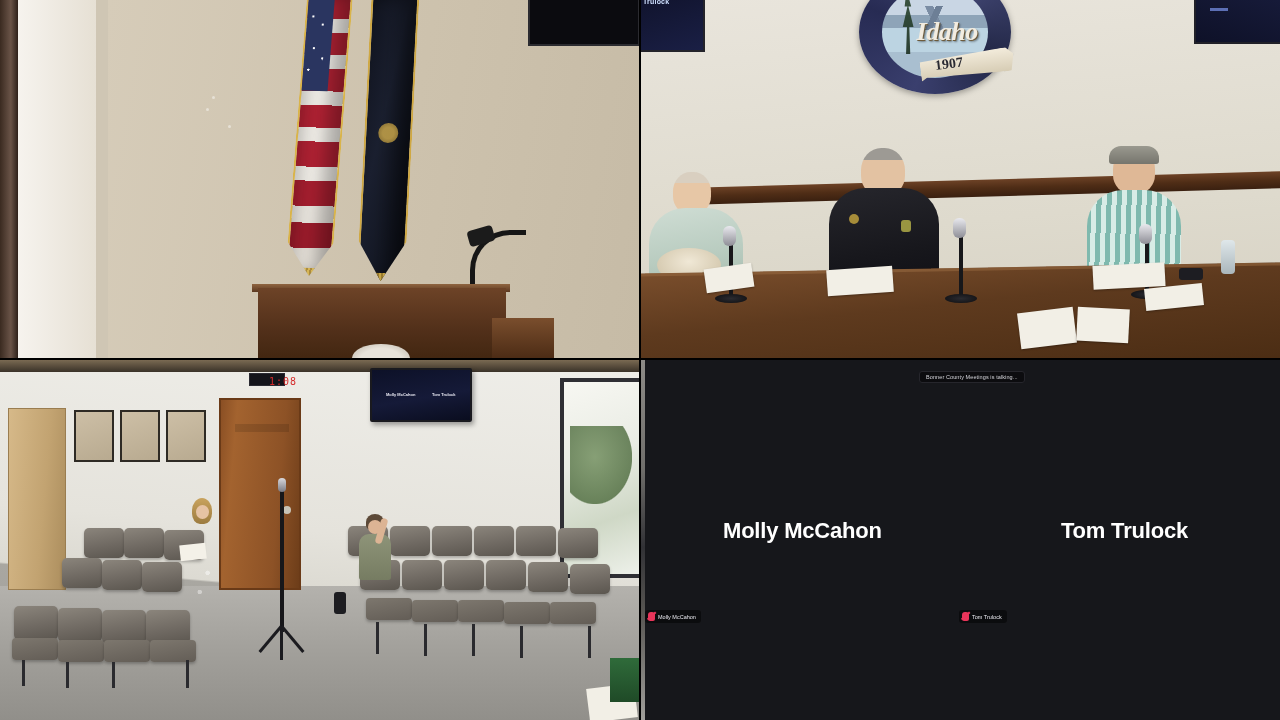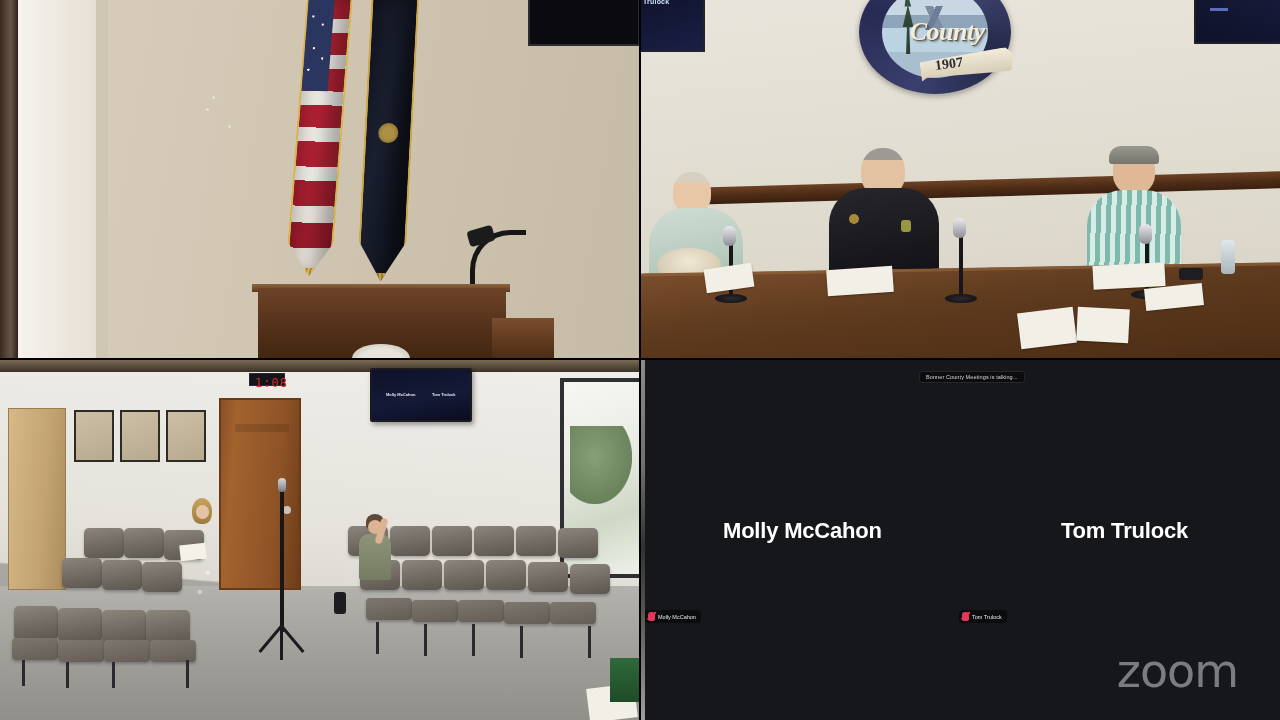--- a/index.html
+++ b/index.html
@@ -251,22 +251,22 @@
   #q-gallery .tv .n1, #q-gallery .tv .n2 {
     position:absolute; top:22px; font-size:4px; font-weight:700; color:#e8e8f2;
   }
   #q-gallery .tv .n1 { left:14px; }
   #q-gallery .tv .n2 { left:60px; }
   #q-gallery .clock {
     position:absolute; left:249px; top:13px; width:36px; height:13px;
     background:#14141a; border:1px solid #2a2a32;
   }
   #q-gallery .clock .digits {
-    position:absolute; left:5px; top:2px; font-family:"DejaVu Sans Mono", monospace;
-    font-size:12px; color:#d42a2a; letter-spacing:1px;
+    position:absolute; left:19px; top:2px; font-family:"DejaVu Sans Mono", monospace;
+    font-size:10px; color:#d42a2a; letter-spacing:1px;
   }
   #q-gallery .window {
     position:absolute; right:-6px; top:18px; width:86px; height:200px;
     background:linear-gradient(160deg,#f7f7f2 0%,#e9ece4 40%,#cfd8c6 70%,#eef1ea 100%);
     border:4px solid #2f2f34;
   }
   #q-gallery .window .foliage {
     position:absolute; left:6px; top:44px; width:62px; height:78px;
     background:radial-gradient(ellipse at 40% 40%,#6e8c5a,#4c6a3c 70%,transparent 72%);
     opacity:.8;
@@ -444,21 +444,21 @@
     <div class="tv-right">
       <span class="bar"></span>
     </div>
 
     <div class="seal">
       <div class="ring"></div>
       <div class="inner">
         <div class="mtn"></div>
         <div class="tree"></div>
       </div>
-      <div class="idaho">County</div>
+      <div class="idaho">Idaho</div>
       <div class="banner">
         <span>1907</span>
       </div>
     </div>
 
     <div class="rail"></div>
 
     <div class="person" style="left:8px;top:172px;width:96px;height:110px;">
       <div class="p-head" style="left:24px;top:0;width:38px;height:42px;background:linear-gradient(180deg,#d9cfc0 0 26%,#e7c7a6 26%);"></div>
       <div class="p-body" style="left:0;top:36px;width:94px;height:76px;background:linear-gradient(170deg,#cfddd4,#b9ccc0 60%,#a8bdb0);"></div>
@@ -611,20 +611,19 @@
 
     <div class="zbadge" id="zbadge-left">
       <span class="mute"></span>
       <span class="nm">Molly McCahon</span>
     </div>
     <div class="zbadge" id="zbadge-right">
       <span class="mute"></span>
       <span class="nm">Tom Trulock</span>
     </div>
 
-    <div id="zoom-logo">zoom</div>
   </div>
 
   <div class="divider" id="div-v"></div>
   <div class="divider" id="div-h"></div>
 
 
 </div>
 
 </body></html>

